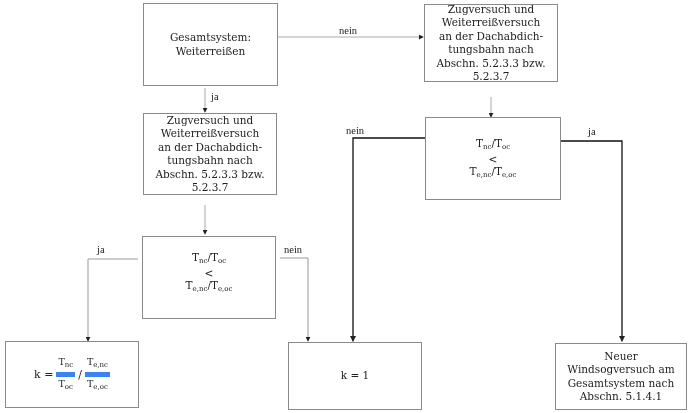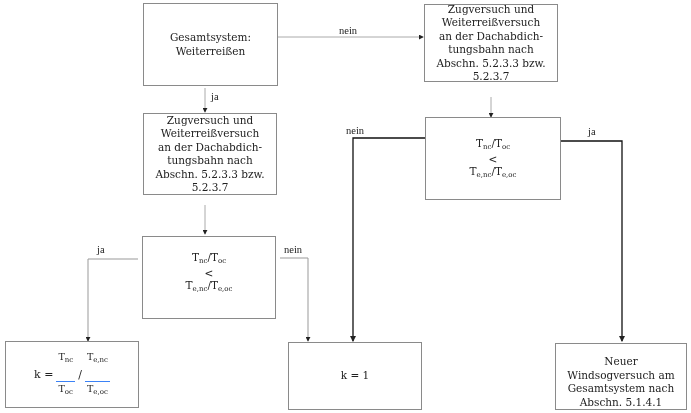--- a/index.html
+++ b/index.html
@@ -3,21 +3,21 @@
 <meta charset="utf-8">
 <style>
   html, body { margin: 0; padding: 0; background: #ffffff; }
   body { width: 691px; height: 413px; position: relative; overflow: hidden; font-family: "DejaVu Serif", "Liberation Serif", serif; color: #222; }
   .box { position: absolute; border: 1px solid #8a8a8a; background: #fff; box-sizing: border-box; display: flex; align-items: center; justify-content: center; text-align: center; font-size: 10.5px; line-height: 13.5px; }
   .box .txt { white-space: pre-line; }
   .lbl { position: absolute; font-size: 10.5px; line-height: 12px; color: #222; font-family: Liberation Serif, serif; }
   svg.lines { position: absolute; left: 0; top: 0; width: 691px; height: 413px; }
   .math { font-size: 10.5px; line-height: 12px; }
   .frac { display: inline-flex; flex-direction: column; align-items: center; vertical-align: middle; font-size: 9.5px; line-height: 12px; }
-  .frac .num { border-bottom: 1px solid #3b82f6; padding: 0 2px 15px; }
+  .frac .num { border-bottom: 5px solid #3b82f6; padding: 0 2px 1px; }
   .frac .den { padding: 1px 2px 0; }
   sub { font-size: 7px; vertical-align: -2px; }
   .formula { display: flex; align-items: center; gap: 3px; font-size: 11px; }
 </style>
 </head>
 <body>
 
 <svg class="lines" viewBox="0 0 691 413">
   <defs>
     <marker id="arr" viewBox="0 0 6 6" refX="5" refY="3" markerWidth="5" markerHeight="5" orient="auto">
@@ -93,21 +93,21 @@
       <span class="num"><span>T</span><sub>e,nc</sub></span>
       <span class="den"><span>T</span><sub>e,oc</sub></span>
     </span>
   </div>
 </div>
 
 <div class="box" style="left:288px; top:342px; width:134px; height:68px;">
   <span class="txt">k = 1</span>
 </div>
 
-<div class="box" style="left:555px; top:343px; width:132px; height:67px;align-items:flex-end;">
+<div class="box" style="left:555px; top:343px; width:132px; height:67px;">
   <span class="txt">Neuer
 Windsogversuch am
 Gesamtsystem nach
 Abschn. 5.1.4.1</span>
 </div>
 
 <div class="lbl" style="left:339px; top:25px;">nein</div>
 <div class="lbl" style="left:211px; top:91px;">ja</div>
 <div class="lbl" style="left:97px; top:244px;">ja</div>
 <div class="lbl" style="left:284px; top:244px;">nein</div>

